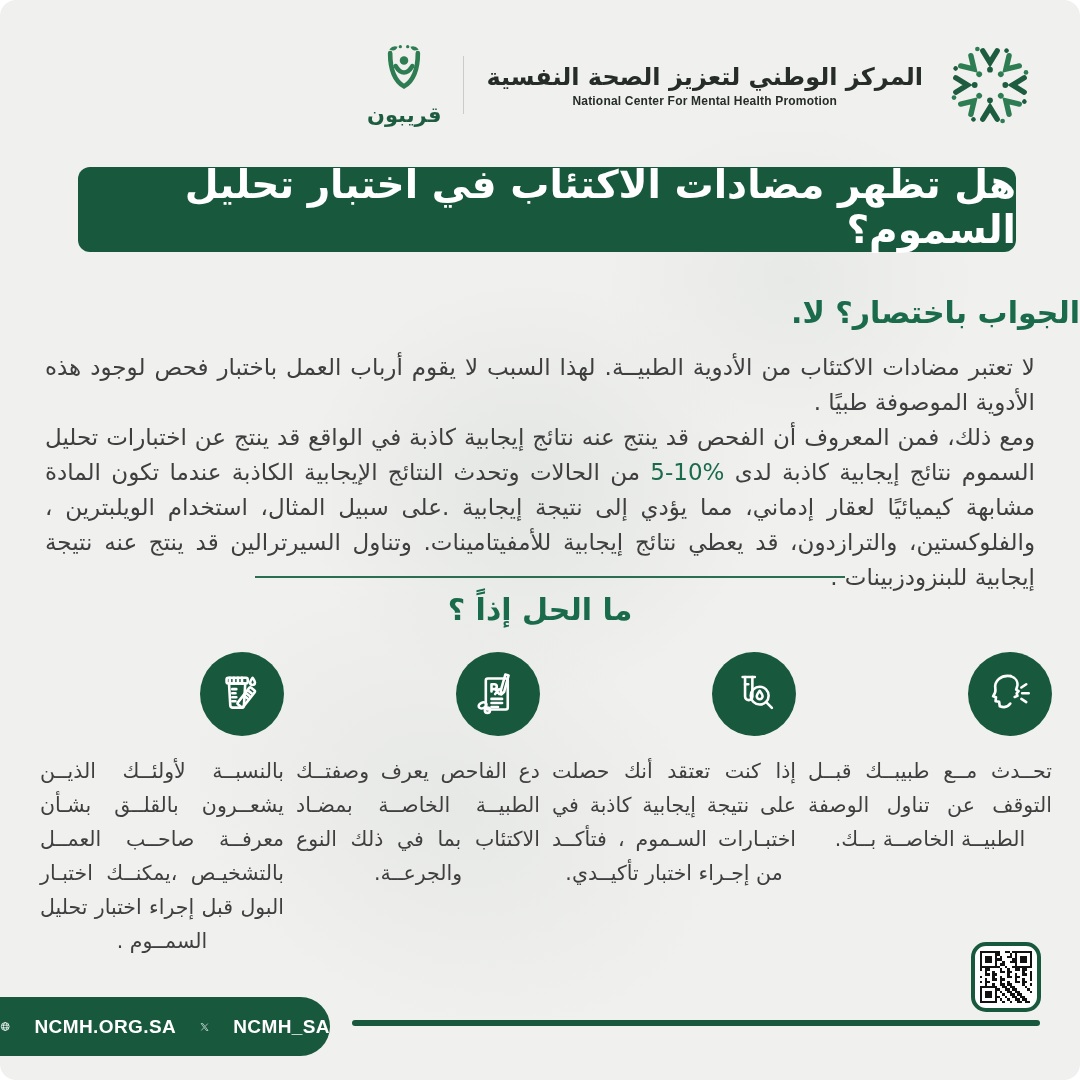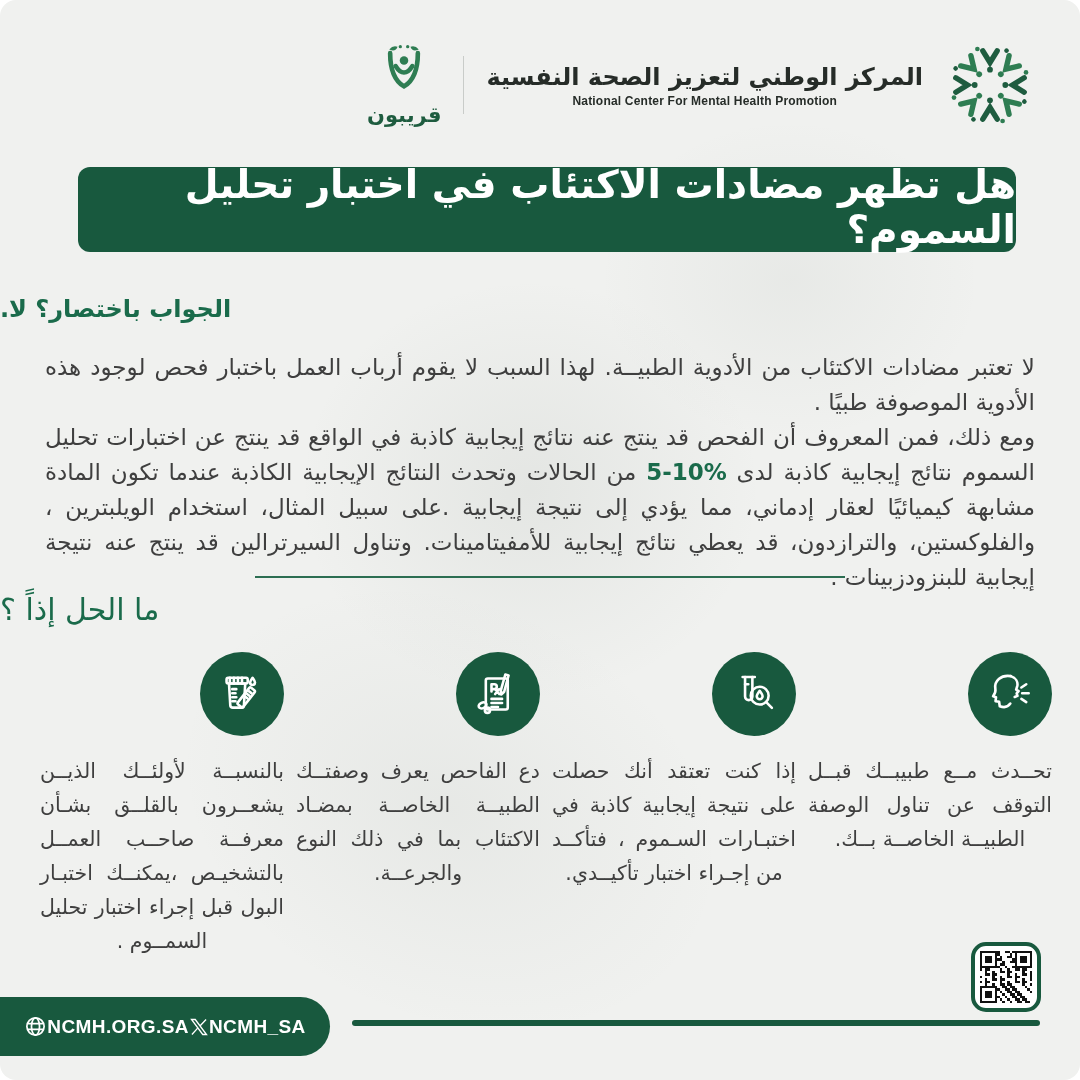--- a/index.html
+++ b/index.html
@@ -27,44 +27,44 @@
   .header-divider{width:1px;height:58px;background:#c9ccc9;}
   .org-names{text-align:center;color:#262c28;white-space:nowrap;direction:rtl;}
   .org-ar{font-size:24px;font-weight:bold;}
   .org-en{font-family:"Liberation Sans","DejaVu Sans",sans-serif;font-size:12px;font-weight:bold;margin-top:3px;letter-spacing:.2px;}
 
   
   .title-banner{position:absolute;left:78px;top:167px;width:938px;height:85px;
     background:var(--primary-green);border-radius:12px;display:flex;align-items:flex-end;justify-content:center;}
   .title-banner h1{color:#fff;font-size:39px;font-weight:bold;direction:rtl;}
 
-  .answer-heading{position:absolute;left:0;top:295px;width:100%;text-align:left;
-    color:var(--heading-green);font-size:24px;font-weight:bold;direction:rtl;}
+  .answer-heading{position:absolute;left:0;top:295px;width:100%;text-align:right;
+    color:var(--heading-green);font-size:30px;font-weight:bold;direction:rtl;}
 
   .body-text{position:absolute;left:45px;top:350px;width:990px;direction:rtl;
     color:var(--body-text);font-size:23px;line-height:35px;text-align:justify;}
-  .hl{color:var(--heading-green);font-weight:bold;margin-top:40px;}
+  .hl{color:var(--heading-green);font-weight:normal;margin-top:40px;}
 
   .divider-line{position:absolute;left:255px;top:576px;width:590px;height:2px;background:#2c6e52;}
 
-  .solution-heading{position:absolute;left:0;top:592px;width:100%;text-align:left;
-    color:var(--heading-green);font-size:30px;font-weight:normal;direction:rtl;}
+  .solution-heading{position:absolute;left:0;top:592px;width:100%;text-align:center;
+    color:var(--heading-green);font-size:30px;font-weight:bold;direction:rtl;}
 
   
   .steps{position:absolute;left:28px;top:652px;width:1024px;display:flex;direction:rtl;}
   .step{width:256px;display:flex;flex-direction:column;align-items:flex-start;}
   .step-circle{width:84px;height:84px;border-radius:50%;background:var(--primary-green);
     display:flex;align-items:center;justify-content:center;flex-shrink:0;}
   .step-circle svg{stroke:#fff;fill:none;stroke-width:3.2;stroke-linecap:round;stroke-linejoin:round;}
   .step-text{margin-top:18px;width:244px;direction:rtl;color:var(--body-text);
     font-size:20.5px;line-height:34px;text-align:justify;text-align-last:center;}
 
   
   .footer-bar{position:absolute;left:0;top:997px;width:330px;height:59px;background:var(--primary-green);
-    border-radius:0 30px 30px 0;display:flex;align-items:center;justify-content:center;gap:0;color:#fff;}
+    border-radius:0 30px 30px 0;display:flex;align-items:center;justify-content:center;gap:24px;color:#fff;}
   .footer-bar .txt{font-family:"Liberation Sans","DejaVu Sans",sans-serif;font-size:19px;font-weight:bold;letter-spacing:.4px;}
   .footer-line{position:absolute;left:352px;top:1020px;width:688px;height:6px;border-radius:3px;background:var(--primary-green);}
   .qr{position:absolute;left:971px;top:942px;width:70px;height:70px;background:#fff;
     border:4px solid var(--primary-green);border-radius:15px;padding:5px;}
   .qr-grid{width:100%;height:100%;display:grid;grid-template-columns:repeat(21,1fr);grid-template-rows:repeat(21,1fr);}
   .qr-grid .on{background:#111;}
 </style>
 </head>
 <body>
 

